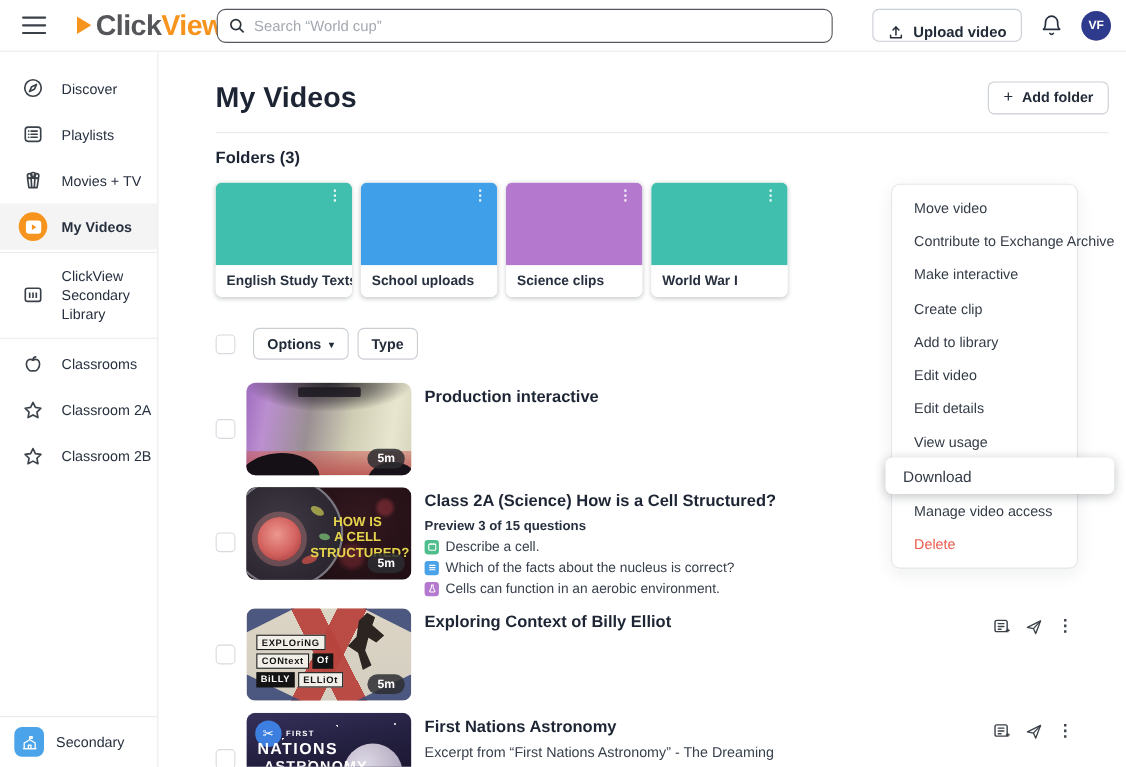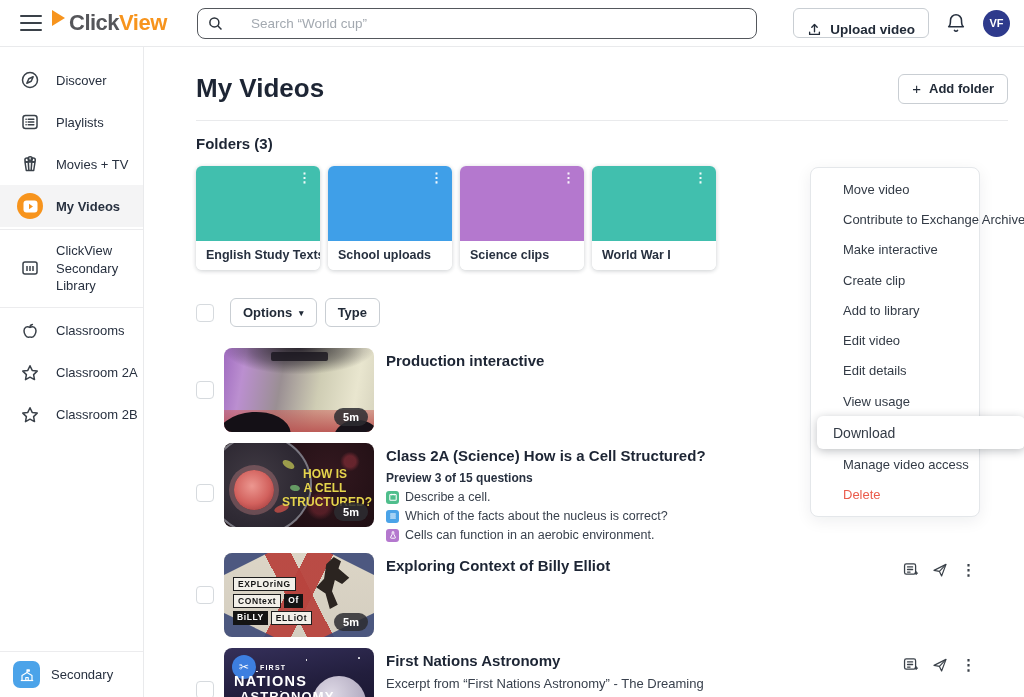--- a/index.html
+++ b/index.html
@@ -5,29 +5,29 @@
   * { margin:0; padding:0; box-sizing:border-box; }
   html,body { width:1024px; height:697px; overflow:hidden; background:#fff;
     font-family:"Liberation Sans", sans-serif; color:#222b38; }
 
   
   .topbar { position:absolute; top:0; left:0; width:1024px; height:47px; background:#fff;
     border-bottom:1px solid #e9eaec; display:flex; align-items:center; padding:0 14px; z-index:10; }
   .hamburger { width:22px; height:16px; display:flex; flex-direction:column; justify-content:space-between;
     cursor:pointer; margin-left:6px; }
   .hamburger span { display:block; height:2px; background:#3a4149; border-radius:1px; }
-  .logo { display:flex; margin-left:10px; font-size:22px; font-weight:600; letter-spacing:-0.5px; }
+  .logo { display:flex; align-items:center; margin-left:28px; font-size:26px; font-weight:600; letter-spacing:-0.5px; }
   .logo .tri { width:0; height:0; border-left:13px solid #F7941D; border-top:8px solid transparent;
     border-bottom:8px solid transparent; margin-right:4px; }
   .logo .click { color:#55565a; }
   .logo .view { color:#F7941D; }
   .searchbox { position:absolute; left:197px; top:8px; width:560px; height:31px;
     border:1.5px solid #53575c; border-radius:8px; display:flex; align-items:center; padding:0 10px; background:#fff; }
   .searchbox svg { flex:none; margin-right:8px; }
-  .searchbox input { border:none; outline:none; flex:1; font-size:13.5px; font-family:inherit; color:#be185d; background:transparent;margin-left:20px; }
+  .searchbox input { border:none; outline:none; flex:1; font-size:13.5px; font-family:inherit; color:#be185d; background:transparent; }
   .searchbox input::placeholder { color:#a3a9b0; }
   .topbar-right { margin-left:auto; display:flex; align-items:center; gap:16px; }
   .upload-btn { display:flex; align-items:flex-end; gap:8px; border:1px solid #c9ced3; border-radius:6px;
     background:#fff; height:30px; padding:0 13px; font-size:13.5px; font-weight:700; color:#222b38; cursor:pointer; }
   .bell { width:22px; height:22px; cursor:pointer; }
   .avatar { width:27px; height:27px; border-radius:50%; color:#fff; font-size:11px; font-weight:700;
     display:flex; align-items:center; justify-content:center; cursor:pointer; }
 
   
   .sidebar { position:absolute; top:47px; left:0; width:144px; bottom:0; background:#fff;
@@ -152,21 +152,21 @@
     background:radial-gradient(circle at 35% 35%, #ded9e6 0%, #b9b2c6 60%, #938ba6 100%); }
   .t4 .clipbadge { position:absolute; left:8px; top:7px; width:24px; height:24px; border-radius:50%;
     color:#fff; font-size:12px; display:flex; align-items:center; justify-content:center; }
   .t4 .l-first { position:absolute; left:36px; top:16px; color:#fff; font-size:7px; font-weight:700; letter-spacing:1.2px; }
   .t4 .l-nations { position:absolute; left:10px; top:25px; color:#fff; font-size:14.5px; font-weight:700; letter-spacing:1.3px; }
   .t4 .l-astro { position:absolute; left:16px; top:41px; color:#fff; font-size:13px; font-weight:700; letter-spacing:1.1px; }
 
   
   .ctx-menu { position:absolute; left:810px; top:167px; width:170px; background:#fff;
     border:1px solid #e4e7ea; border-radius:8px; box-shadow:0 4px 16px rgba(20,30,40,.07);
-    padding:6px 16px; z-index:20; }
+    padding:6px 4px; z-index:20; }
   .ctx-item { height:30.3px; display:flex; align-items:center; padding:0 16px; font-size:13px;
     color:#333b46; cursor:pointer; white-space:nowrap; }
   .ctx-pop-wrap { position:relative; height:33px; }
   .ctx-pop { position:absolute; left:-10px; top:0; width:208px; height:33px; background:#fff;
     border-radius:6px; box-shadow:0 2px 10px rgba(20,30,40,.28); display:flex; align-items:center;
     padding:0 16px; font-size:14px; color:#333b46; cursor:pointer;text-align:center; }
 </style>
 </head>
 <body>
 

